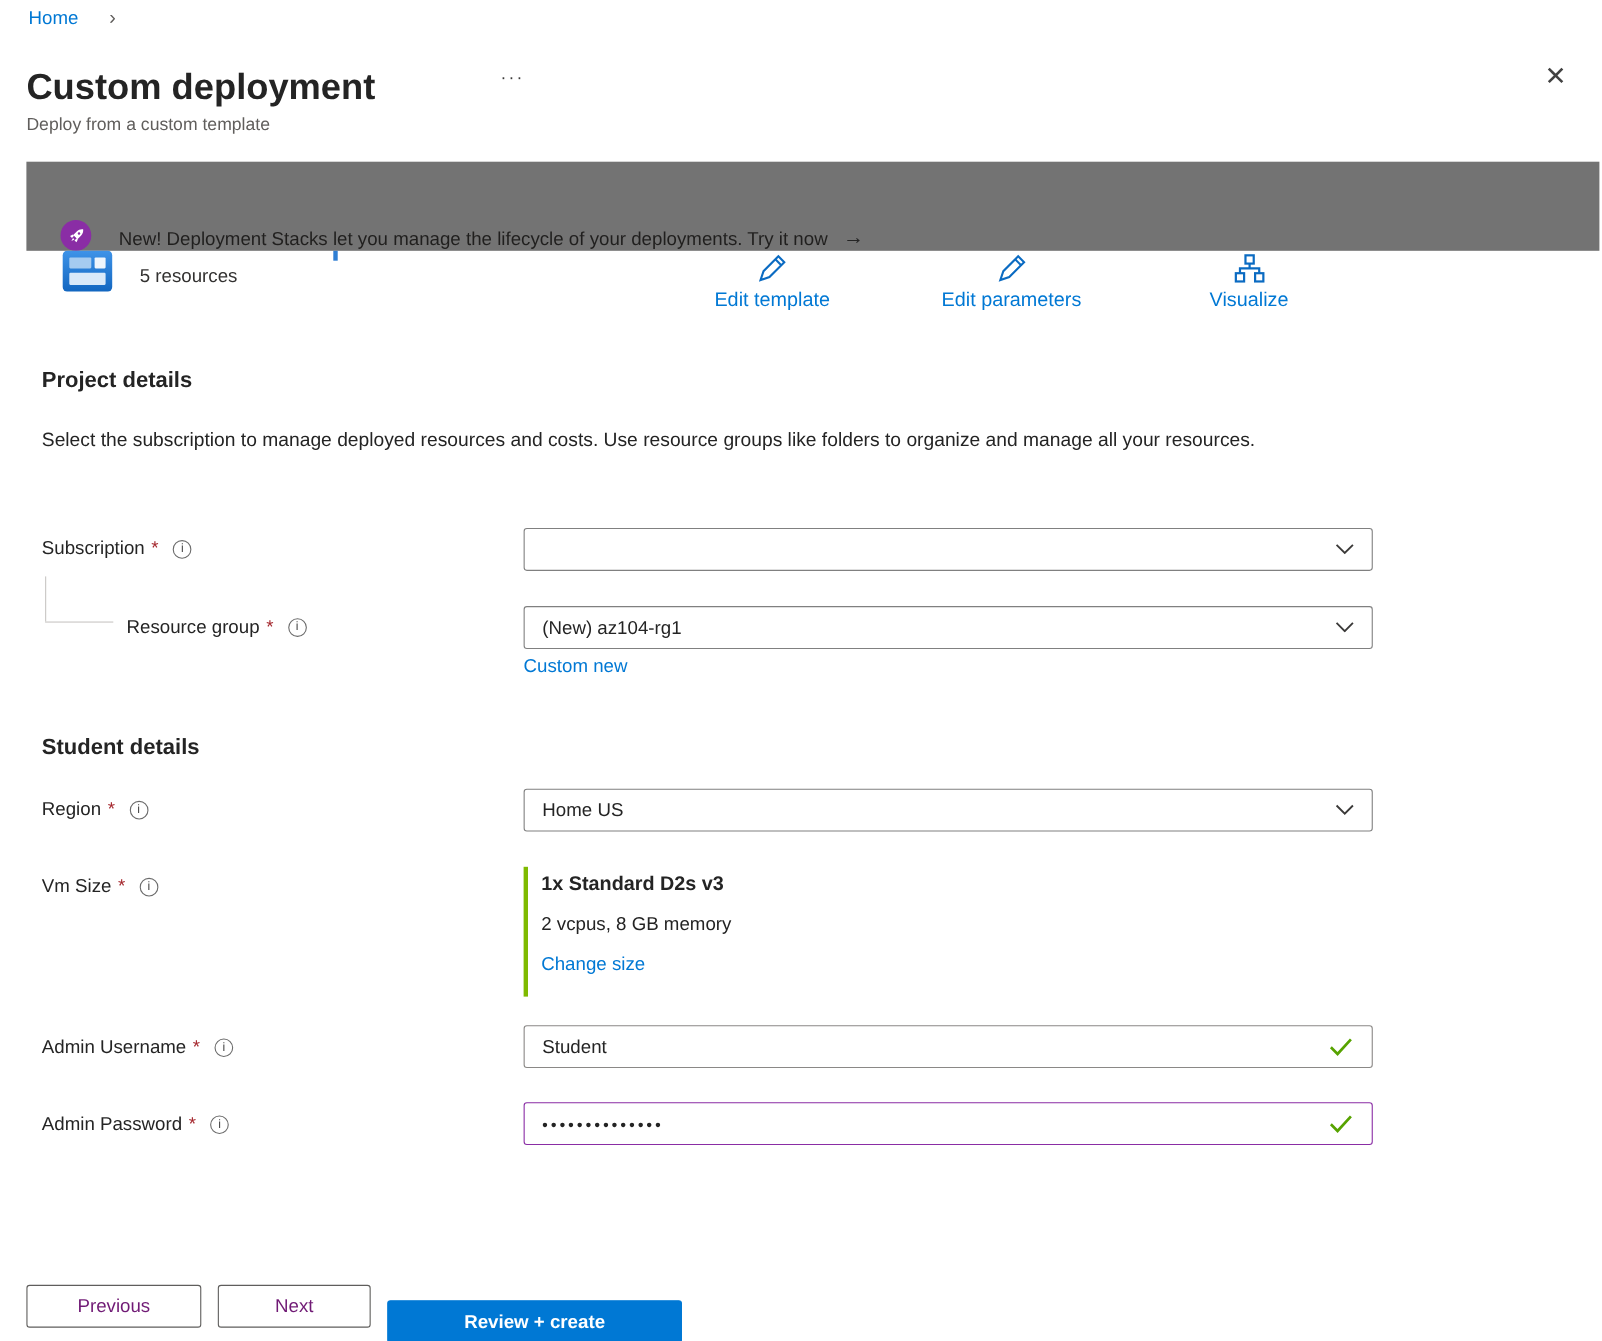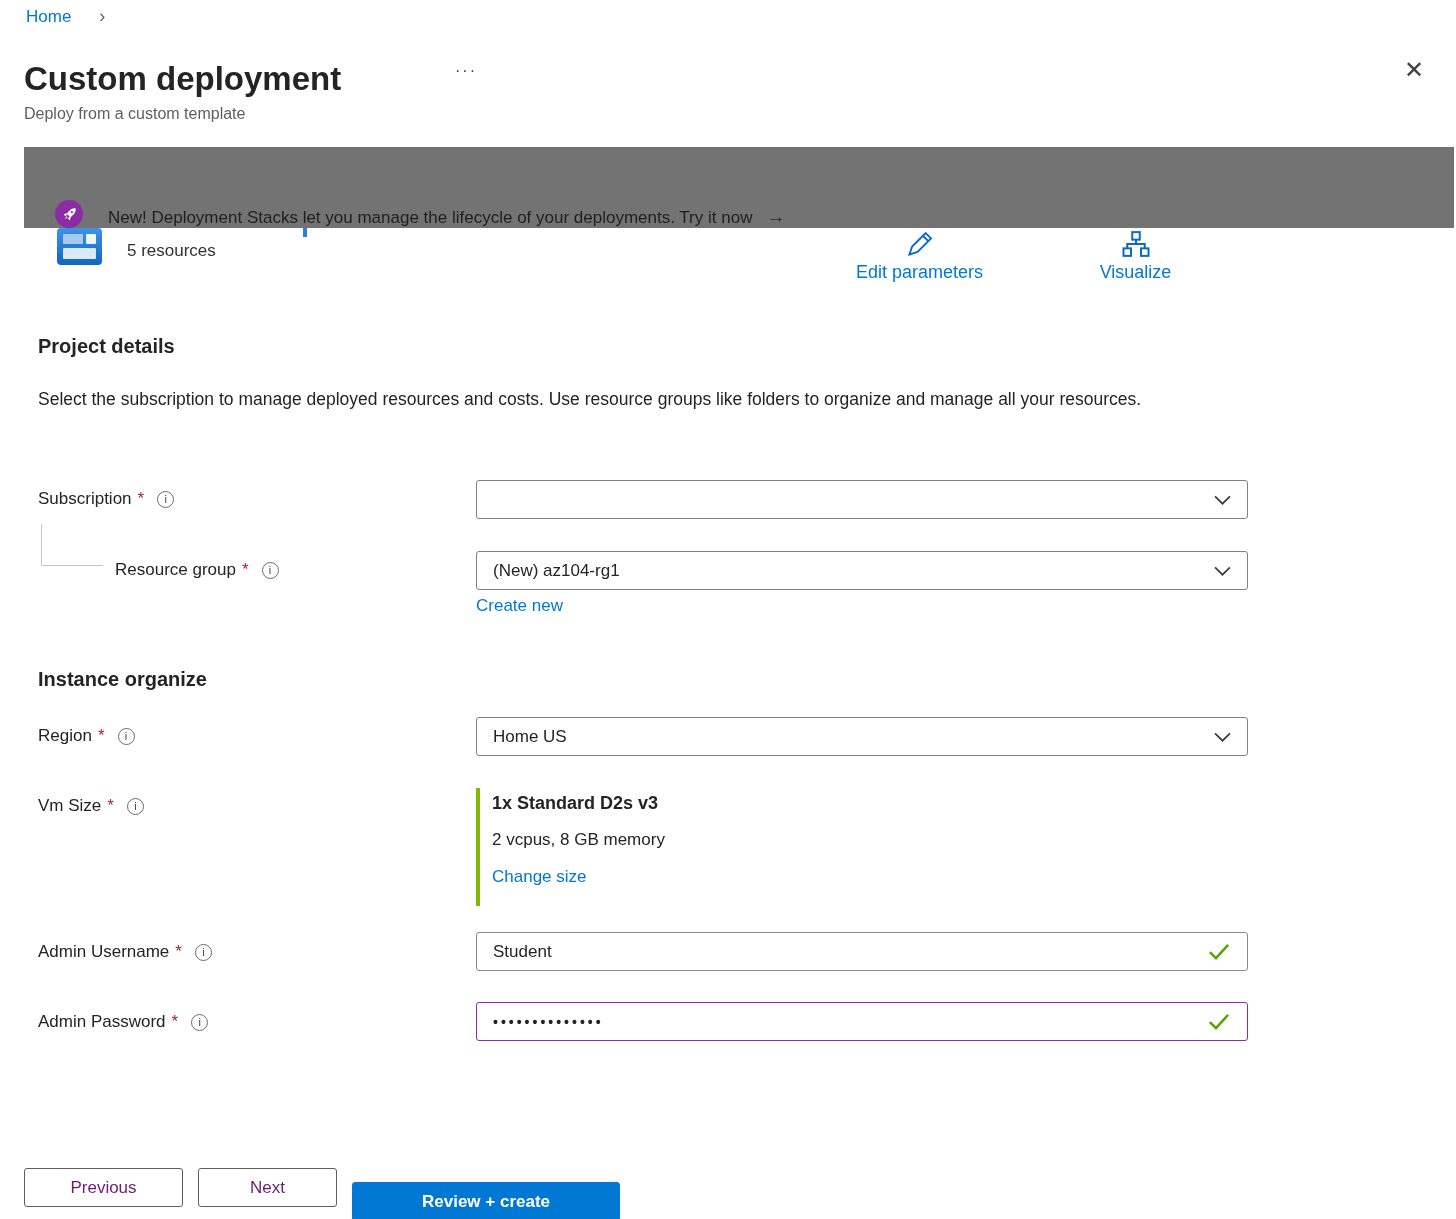--- a/index.html
+++ b/index.html
@@ -103,20 +103,29 @@
   </div>
 
   <div class="tpl-icon">
     <div class="b1"></div>
     <div class="b2"></div>
     <div class="b3"></div>
   </div>
   <div class="resources-label">5 resources</div>
   <div class="stray-mark"></div>
 
+  <div class="action-link act-1">
+    <span class="a-icon">
+      <svg width="30" height="30" viewBox="0 0 24 24" fill="none" stroke="#0b6bc2" stroke-width="1.5">
+        <path d="M3.5 20.5l2.2-6.5L16.5 3.2l4.3 4.3L10 18.3l-6.5 2.2z"></path>
+        <path d="M14.3 5.4l4.3 4.3"></path>
+      </svg>
+    </span>
+    <span class="a-label">Edit template</span>
+  </div>
 
   <div class="action-link act-3">
     <span class="a-icon">
       <svg width="30" height="30" viewBox="0 0 24 24" fill="none" stroke="#0b6bc2" stroke-width="1.6">
         <rect x="9" y="2.5" width="6" height="6"></rect>
         <rect x="2" y="15.5" width="6" height="6"></rect>
         <rect x="16" y="15.5" width="6" height="6"></rect>
         <path d="M12 8.5v3.5M5 15.5V12h14v3.5"></path>
       </svg>
     </span>
@@ -159,23 +168,23 @@
     <span class="info-icon">i</span>
   </div>
   <div class="dropdown" style="top:551px">
     <span class="dd-value">(New) az104-rg1</span>
     <span>
       <svg width="17" height="10" viewBox="0 0 16 9" fill="none" stroke="#3b3a39" stroke-width="1.6">
           <path d="M1 1l7 7 7-7"></path>
         </svg>
     </span>
   </div>
-  <a class="link" style="left:476px; top:596px">Create new</a>
-
-  <div class="section-heading" style="top:668px">Instance organize</div>
+  <a class="link" style="left:476px; top:596px">Custom new</a>
+
+  <div class="section-heading" style="top:668px">Student details</div>
 
   <div class="field-label" style="left:38px; top:726px">
     <span>Region</span>
     <span class="req">*</span>
     <span class="info-icon">i</span>
   </div>
   <div class="dropdown" style="top:717px">
     <span class="dd-value">Home US</span>
     <span>
       <svg width="17" height="10" viewBox="0 0 16 9" fill="none" stroke="#3b3a39" stroke-width="1.6">

